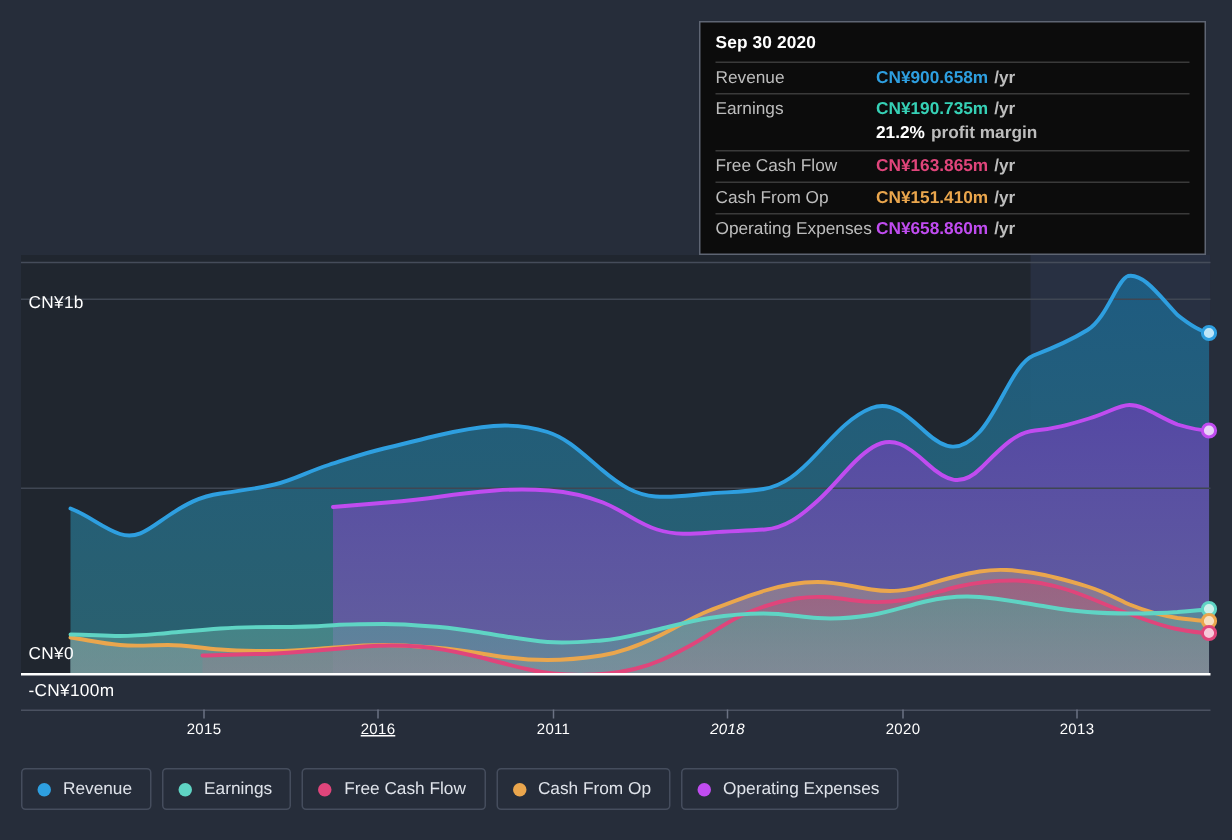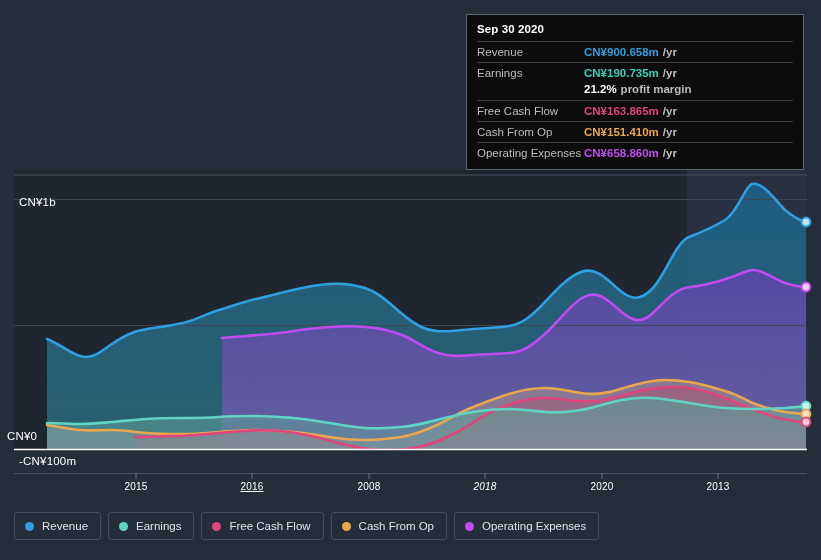--- a/index.html
+++ b/index.html
@@ -354,26 +354,26 @@
       <line x1="136" y1="473" x2="136" y2="479"></line>
       <line x1="252" y1="473" x2="252" y2="479"></line>
       <line x1="369" y1="473" x2="369" y2="479"></line>
       <line x1="485" y1="473" x2="485" y2="479"></line>
       <line x1="602" y1="473" x2="602" y2="479"></line>
       <line x1="718" y1="473" x2="718" y2="479"></line>
     </g>
   </svg>
 
   <div class="ylabel" style="left:19px;top:155px;margin-top:41px;">CN¥1b</div>
-  <div class="ylabel" style="left:7px;top:430px;">CN¥0</div>
+  <div class="ylabel" style="left:19px;top:430px;">CN¥0</div>
   <div class="ylabel" style="left:19px;top:455px;">-CN¥100m</div>
 
   <div class="xlabel" style="left:106px;top:481px;width:60px;">2015</div>
   <div class="xlabel" style="left:222px;top:481px;width:60px;text-decoration:underline;">2016</div>
-  <div class="xlabel" style="left:339px;top:481px;width:60px;">2008</div>
+  <div class="xlabel" style="left:339px;top:481px;width:60px;">2011</div>
   <div class="xlabel" style="left:455px;top:481px;width:60px;font-style:italic;">2018</div>
   <div class="xlabel" style="left:572px;top:481px;width:60px;">2020</div>
   <div class="xlabel" style="left:688px;top:481px;width:60px;">2013</div>
 
   <div class="tooltip">
     <div class="tt-title">Sep 30 2020</div>
 
     <div class="tt-row">
       <span class="tt-label">Revenue</span>
       <span class="tt-val" style="color:#2e9fe0">CN¥900.658m</span>

